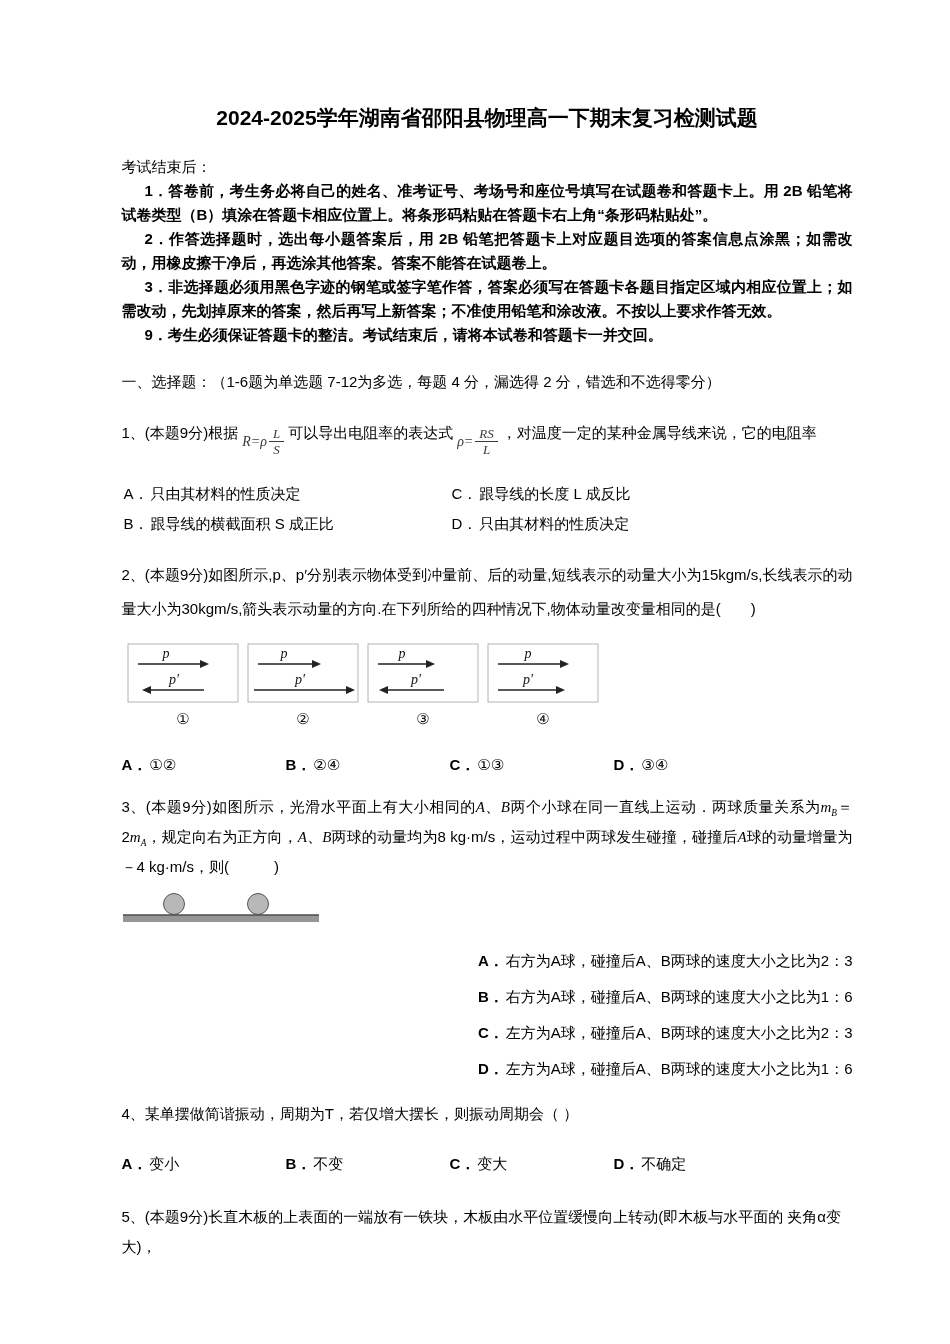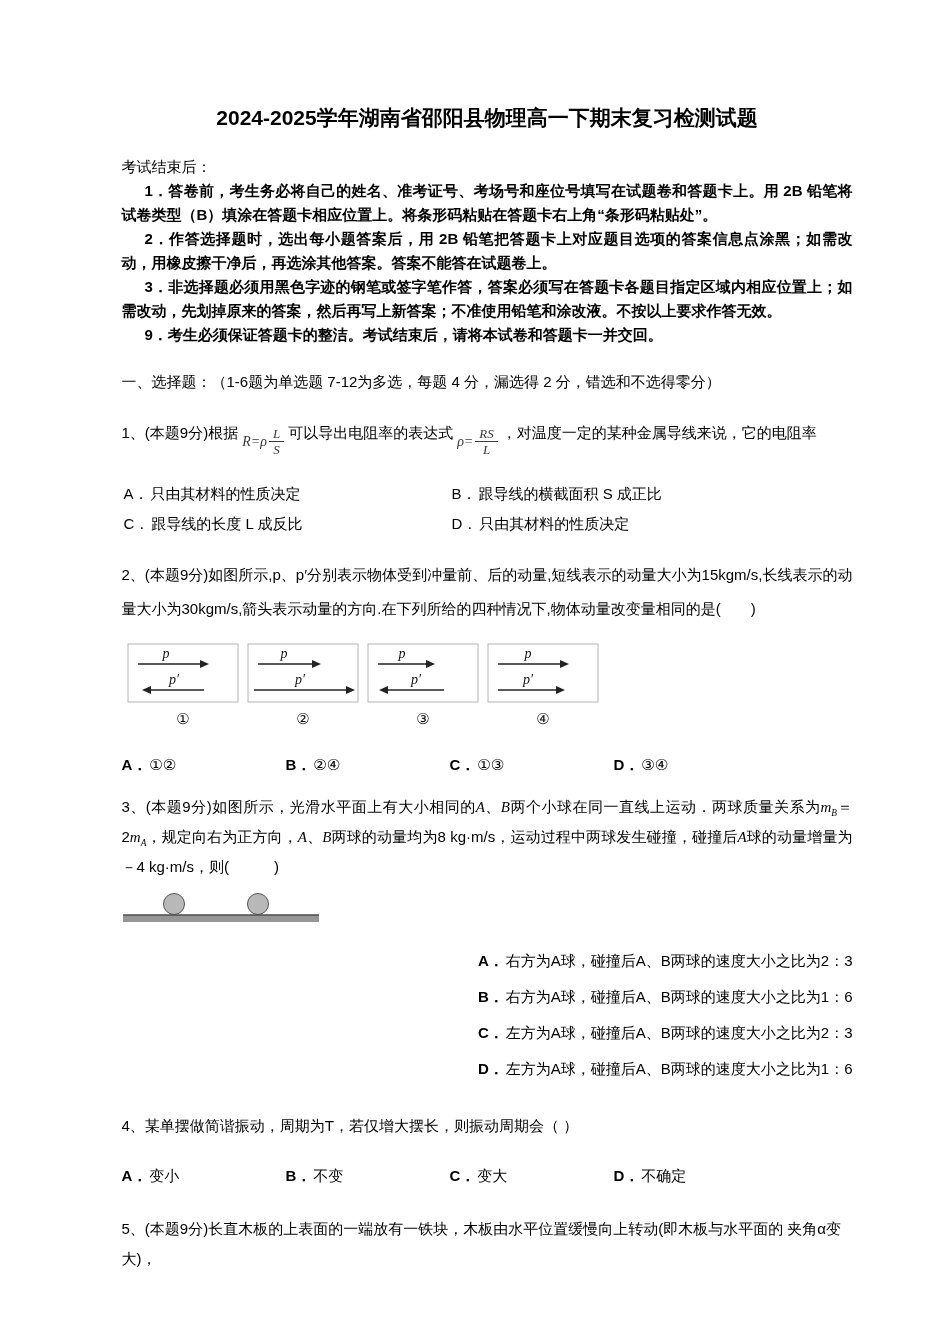--- a/index.html
+++ b/index.html
@@ -19,21 +19,21 @@
   .q2-stem{margin-top:24px;line-height:34px;font-size:15px;text-align:justify;}
   .figure-q2{margin:16px 0 0 4px;display:block;}
   .options-row{display:flex;margin-top:26px;font-size:15px;align-items:flex-end;}
   .options-row .option{width:164px;}
   .q3-stem{margin-top:20px;line-height:24px;font-size:15px;text-align:justify;}
   .figure-q3{margin:6px 0 0 0;display:block;}
   .q3-options{margin-top:16px;}
   .q3-options .option{font-size:15px;line-height:36px;text-align:right;}
   .opt-label{margin-right:2px;}
   .opt-label.bold{font-weight:700;}
-  .q4-stem{margin-top:24px;line-height:30px;font-size:15px;}
+  .q4-stem{margin-top:12px;line-height:30px;font-size:15px;}
   .q5-stem{margin-top:28px;line-height:30px;font-size:15px;}
   .formula{color:#3a3a3a;display:inline-flex;align-items:flex-end;vertical-align:-8px;margin:8px 4px;}
   .f-lhs{font-style:italic;font-family:"Liberation Serif","DejaVu Serif",serif;font-size:14px;}
   .frac{display:inline-block;text-align:center;line-height:1.05;font-style:italic;
         font-family:"Liberation Serif","DejaVu Serif",serif;font-size:13px;margin-left:2px;}
   .frac .num{display:block;border-bottom:1px solid #3a3a3a;padding:0 4px 1px;}
   .frac .den{display:block;padding-top:1px;}
   sub{font-size:0.62em;}
   .seg-i,.seg-isub{font-family:"Liberation Serif","DejaVu Serif",serif;font-style:italic;}
   svg text.flabel{font-style:italic;font-family:"Liberation Serif","DejaVu Serif",serif;
@@ -71,22 +71,22 @@
         </span><span>可以导出电阻率的表达式</span><span class="formula">
           <span class="f-lhs">ρ=</span>
           <span class="frac">
             <span class="num">RS</span>
             <span class="den">L</span>
           </span>
         </span><span>，对温度一定的某种金属导线来说，它的电阻率</span>
     </div>
     <div class="options-2col">
       <div class="option"><span class="opt-label">A．</span><span>只由其材料的性质决定</span></div>
+      <div class="option"><span class="opt-label">C．</span><span>跟导线的长度 L 成反比</span></div>
       <div class="option"><span class="opt-label">B．</span><span>跟导线的横截面积 S 成正比</span></div>
-      <div class="option"><span class="opt-label">C．</span><span>跟导线的长度 L 成反比</span></div>
       <div class="option"><span class="opt-label">D．</span><span>只由其材料的性质决定</span></div>
     </div>
   </div>
 
   <div class="question">
     <p class="q2-stem">2、(本题9分)如图所示,p、p′分别表示物体受到冲量前、后的动量,短线表示的动量大小为15kgm/s,长线表示的动量大小为30kgm/s,箭头表示动量的方向.在下列所给的四种情况下,物体动量改变量相同的是(　　)</p>
 
     <svg class="figure-q2" viewBox="0 0 480 88" width="480" height="88">
 
       <g>

